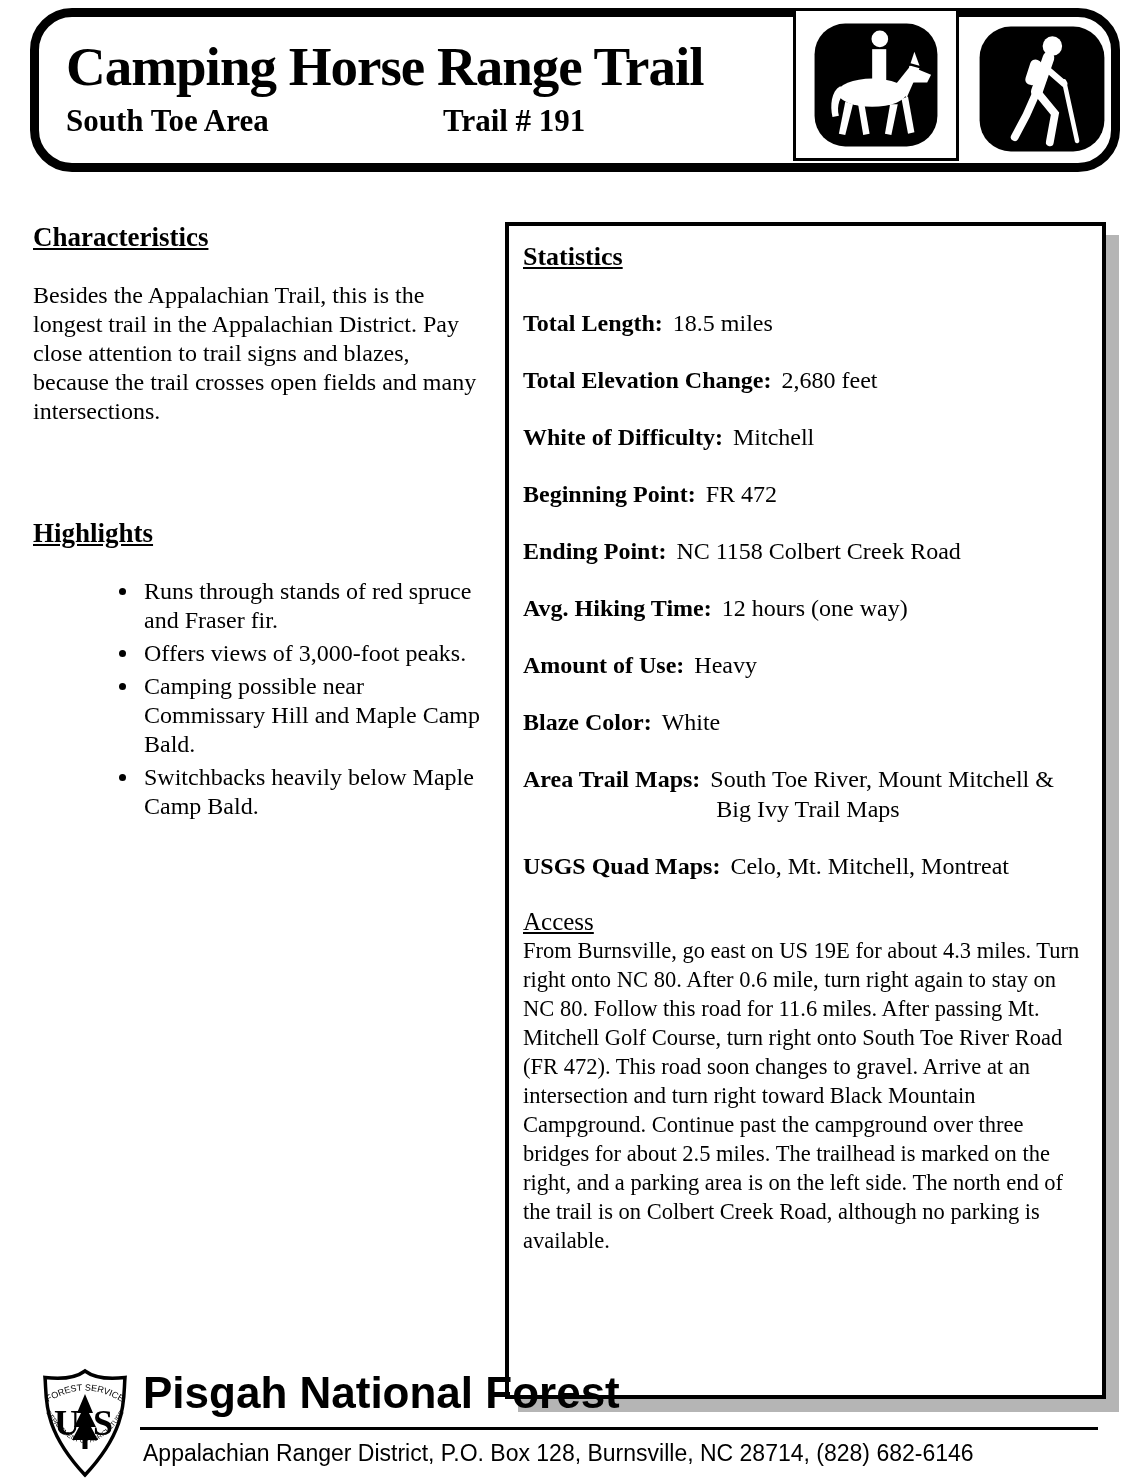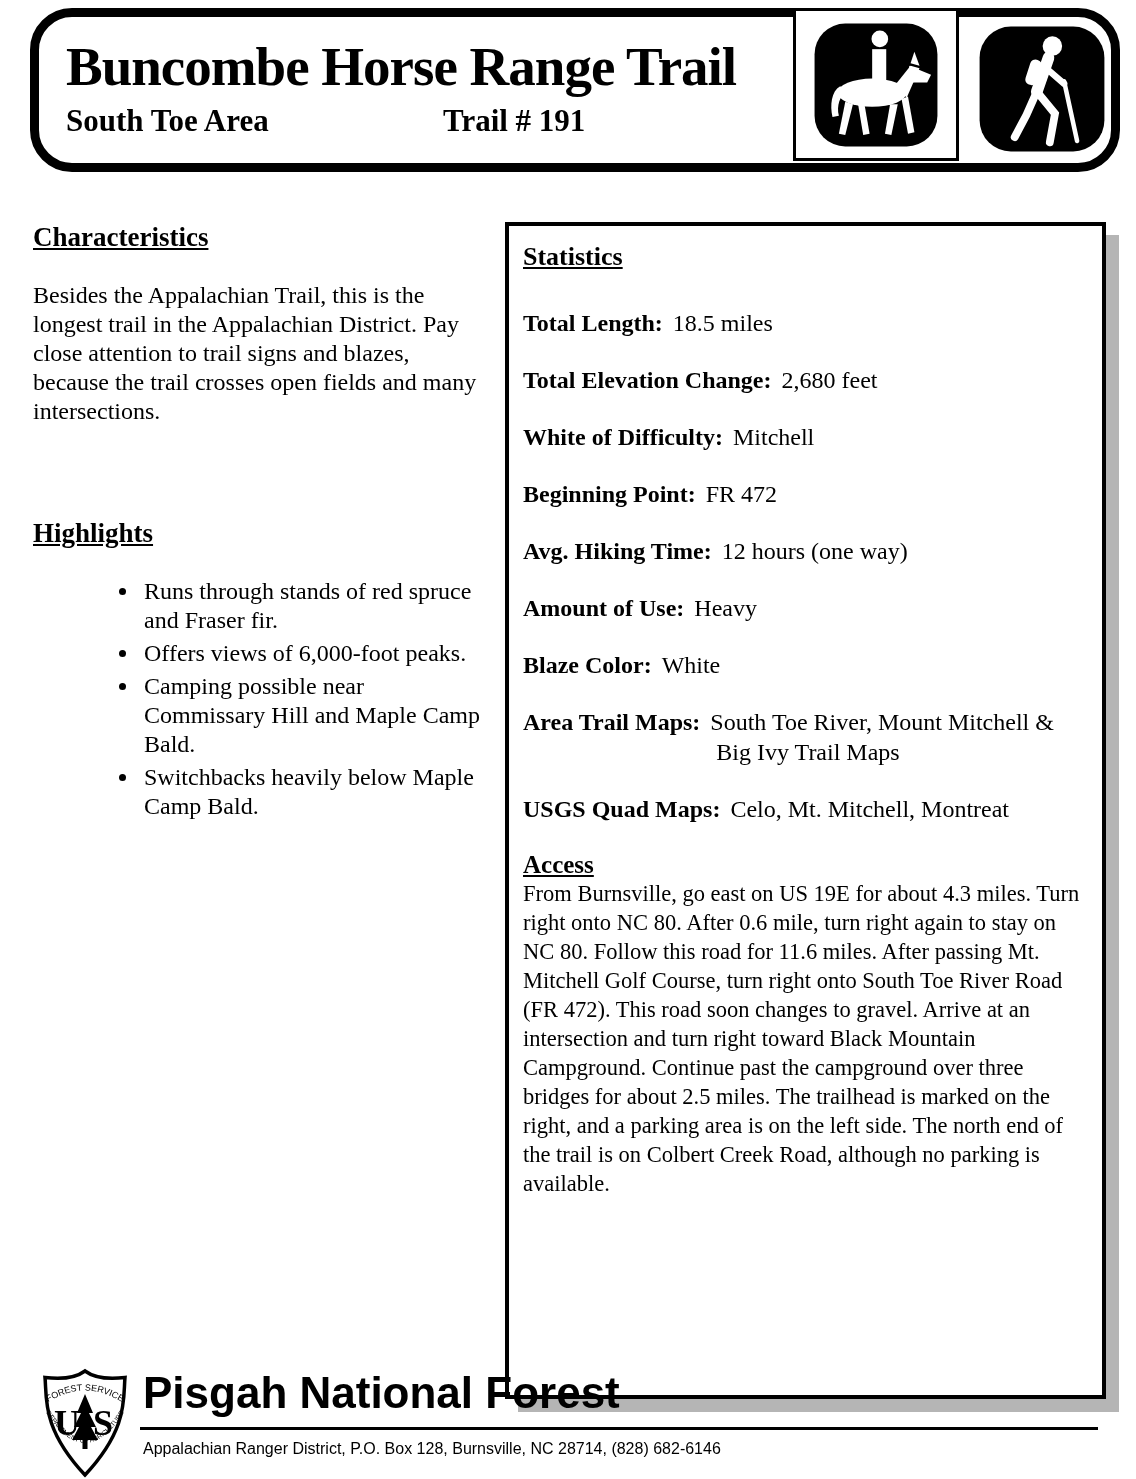--- a/index.html
+++ b/index.html
@@ -99,21 +99,21 @@
     line-height: 30px;
     margin-bottom: 27px;
     white-space: nowrap;
   }
   .stat-entry .lbl { font-weight: bold; margin-right: 10px; }
   .stat-entry.maps { display: flex; white-space: normal; }
   .stat-entry.maps .valblock { flex: 1; }
   .stat-entry.maps .val2 { display: block; padding-left: 6px; }
   .access-heading {
     font-size: 25px;
-    font-weight: bold;
+    font-weight: normal;
     text-decoration: underline;
     margin-top: 4px;
   }
   .access-body {
     font-size: 22.5px;
     line-height: 29px;
   }
 
   
   .footer-logo { position: absolute; left: 33px; top: 1368px; width: 104px; height: 110px; }
@@ -129,31 +129,31 @@
   .footer-rule {
     position: absolute;
     left: 140px; top: 1427px;
     width: 958px; height: 3px;
     background: #000;
   }
   .district-line {
     position: absolute;
     left: 143px; top: 1440px;
     font-family: "Liberation Sans", sans-serif;
-    font-size: 16px;
+    font-size: 23px;
     white-space: nowrap;
   }
 </style>
 </head>
 <body>
 
 <div class="page">
 
   <div class="header-box">
-    <div class="title">Buncombe Horse Range Trail</div>
+    <div class="title">Camping Horse Range Trail</div>
     <div class="subtitle-row">
       <span class="area-label">South Toe Area</span>
       <span class="trail-number">Trail # 191</span>
     </div>
   </div>
 
   <div class="horse-frame">
     <svg viewBox="0 0 100 100">
       <rect x="2" y="2" width="96" height="96" rx="24" fill="#000"></rect>
       <g fill="#fff">
@@ -187,40 +187,43 @@
     </svg>
   </div>
 
   <div class="left-col">
     <div class="section-heading">Characteristics</div>
     <div class="char-body">Besides the Appalachian Trail, this is the longest trail in the Appalachian District. Pay close attention to trail signs and blazes, because the trail crosses open fields and many intersections.</div>
 
     <div class="section-heading">Highlights</div>
     <ul class="highlights-list">
       <li>Runs through stands of red spruce and Fraser fir.</li>
-      <li>Offers views of 6,000-foot peaks.</li>
+      <li>Offers views of 3,000-foot peaks.</li>
       <li>Camping possible near Commissary Hill and Maple Camp Bald.</li>
       <li>Switchbacks heavily below Maple Camp Bald.</li>
     </ul>
   </div>
 
   <div class="stats-box">
     <div class="stats-heading">Statistics</div>
 
     <div class="stat-entry">
       <span class="lbl">Total Length:</span><span class="val">18.5 miles</span>
     </div>
     <div class="stat-entry">
       <span class="lbl">Total Elevation Change:</span><span class="val">2,680 feet</span>
     </div>
     <div class="stat-entry">
       <span class="lbl">White of Difficulty:</span><span class="val">Mitchell</span>
     </div>
     <div class="stat-entry">
       <span class="lbl">Beginning Point:</span><span class="val">FR 472</span>
+    </div>
+    <div class="stat-entry">
+      <span class="lbl">Ending Point:</span><span class="val">NC 1158 Colbert Creek Road</span>
     </div>
     <div class="stat-entry">
       <span class="lbl">Avg. Hiking Time:</span><span class="val">12 hours (one way)</span>
     </div>
     <div class="stat-entry">
       <span class="lbl">Amount of Use:</span><span class="val">Heavy</span>
     </div>
     <div class="stat-entry">
       <span class="lbl">Blaze Color:</span><span class="val">White</span>
     </div>

